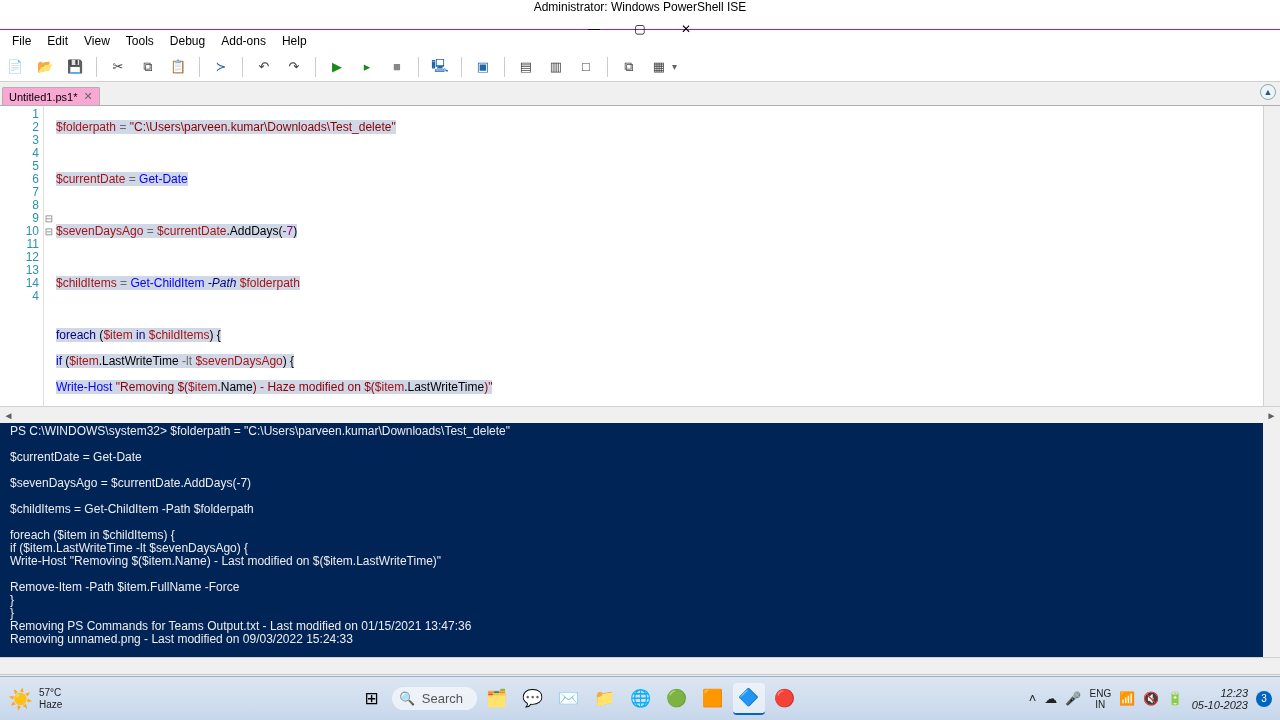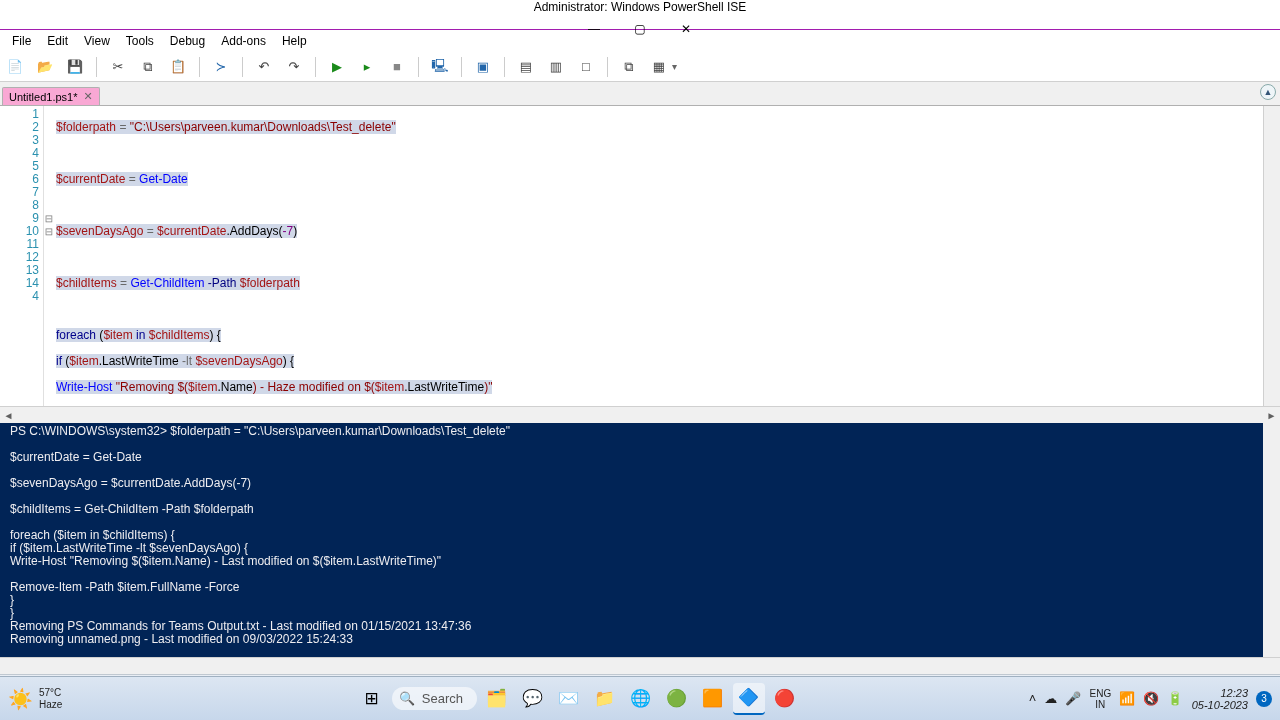--- a/index.html
+++ b/index.html
@@ -34,21 +34,21 @@
 .gutter div { height:13px; line-height:13px; }
 .fold-col { width:10px; background:#fff; font-family:Consolas,monospace; font-size:10px; color:#808080; padding-top:2px;}
 .fold-col div { height:13px; line-height:13px; text-align:center;}
 .code { flex:1; font-family: Consolas, monospace; font-size:12px; line-height:13px; padding:2px 2px; white-space:pre; overflow:hidden; background:#fff;}
 .code .line { height:13px; }
 .hl { background:#d0d8e8; }
 .tk-var { color:#a31515; }
 .tk-str { color:#8b0000; }
 .tk-op { color:#696969; }
 .tk-cmd { color:#0000ff; }
-.tk-par { color:#000080; }
+.tk-par { color:#000080; font-style:italic;}
 .tk-num { color:#800080; }
 .tk-kw { color:#00008b; }
 .tk-mem { color:#000;margin-top:16px; }
 .tk-pln { color:#000;}
 .editor-scroll-v { width:17px; background:#f0f0f0; border-left:1px solid #d0d0d0;}
 .editor-scroll-h { height:17px; background:#f0f0f0; border-top:1px solid #d0d0d0; display:flex; align-items:center;}
 .editor-scroll-h .arrow { width:17px; text-align:center; font-size:10px; color:#606060;}
 
 
 .console { height: 234px; background:#012456; color:#eeedf0; font-family: "Lucida Console", Consolas, monospace; font-size:12px; line-height:13px; padding:2px 4px 2px 10px; white-space:pre; overflow:hidden; position:relative;}

